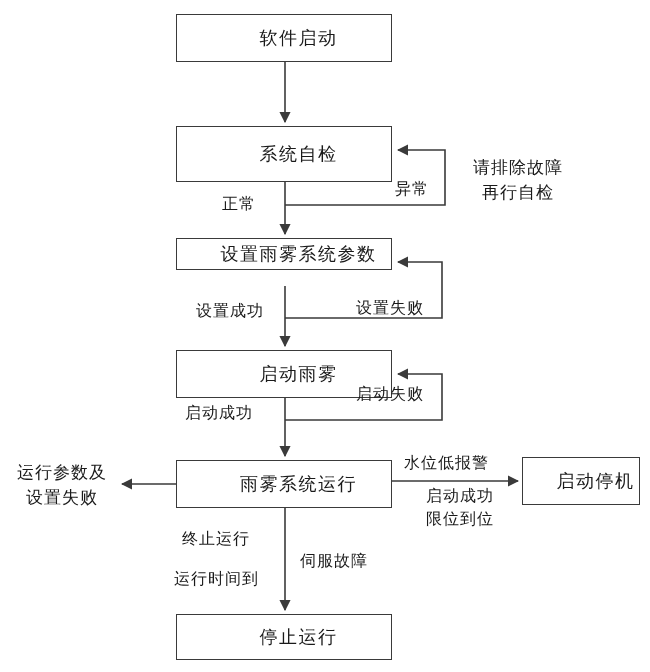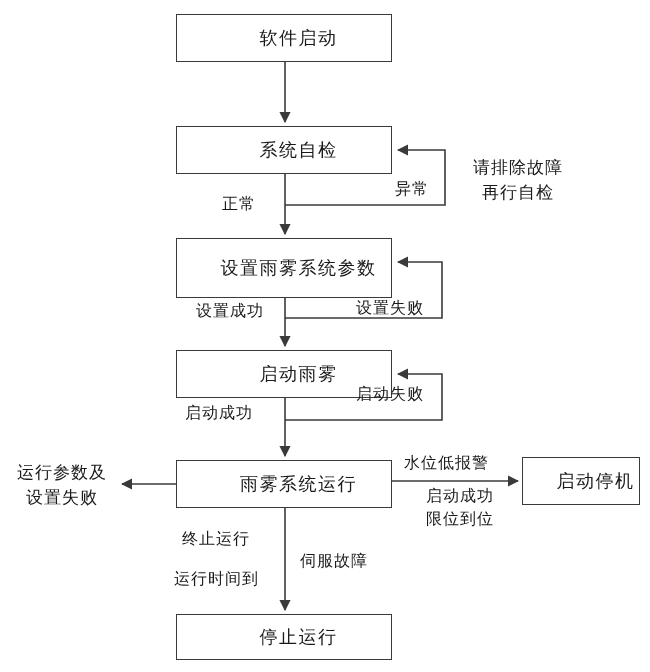--- a/index.html
+++ b/index.html
@@ -89,25 +89,25 @@
       <path d="M 392 481 L 518 481" marker-end="url(#arrow)"></path>
 
       <path d="M 285 508 L 285 610" marker-end="url(#arrow)"></path>
     </g>
   </svg>
 
   <div class="node" style="left:176px; top:14px; width:216px; height:48px;">
     <span>软件启动</span>
   </div>
 
-  <div class="node" style="left:176px; top:126px; width:216px; height:48px;">
+  <div class="node" style="left:176px; top:126px; width:216px; height:56px;">
     <span>系统自检</span>
   </div>
 
-  <div class="node" style="left:176px; top:238px; width:216px; height:60px;">
+  <div class="node" style="left:176px; top:238px; width:216px; height:32px;">
     <span>设置雨雾系统参数</span>
   </div>
 
   <div class="node" style="left:176px; top:350px; width:216px; height:48px;">
     <span>启动雨雾</span>
   </div>
 
   <div class="node" style="left:176px; top:460px; width:216px; height:48px;">
     <span>雨雾系统运行</span>
   </div>

